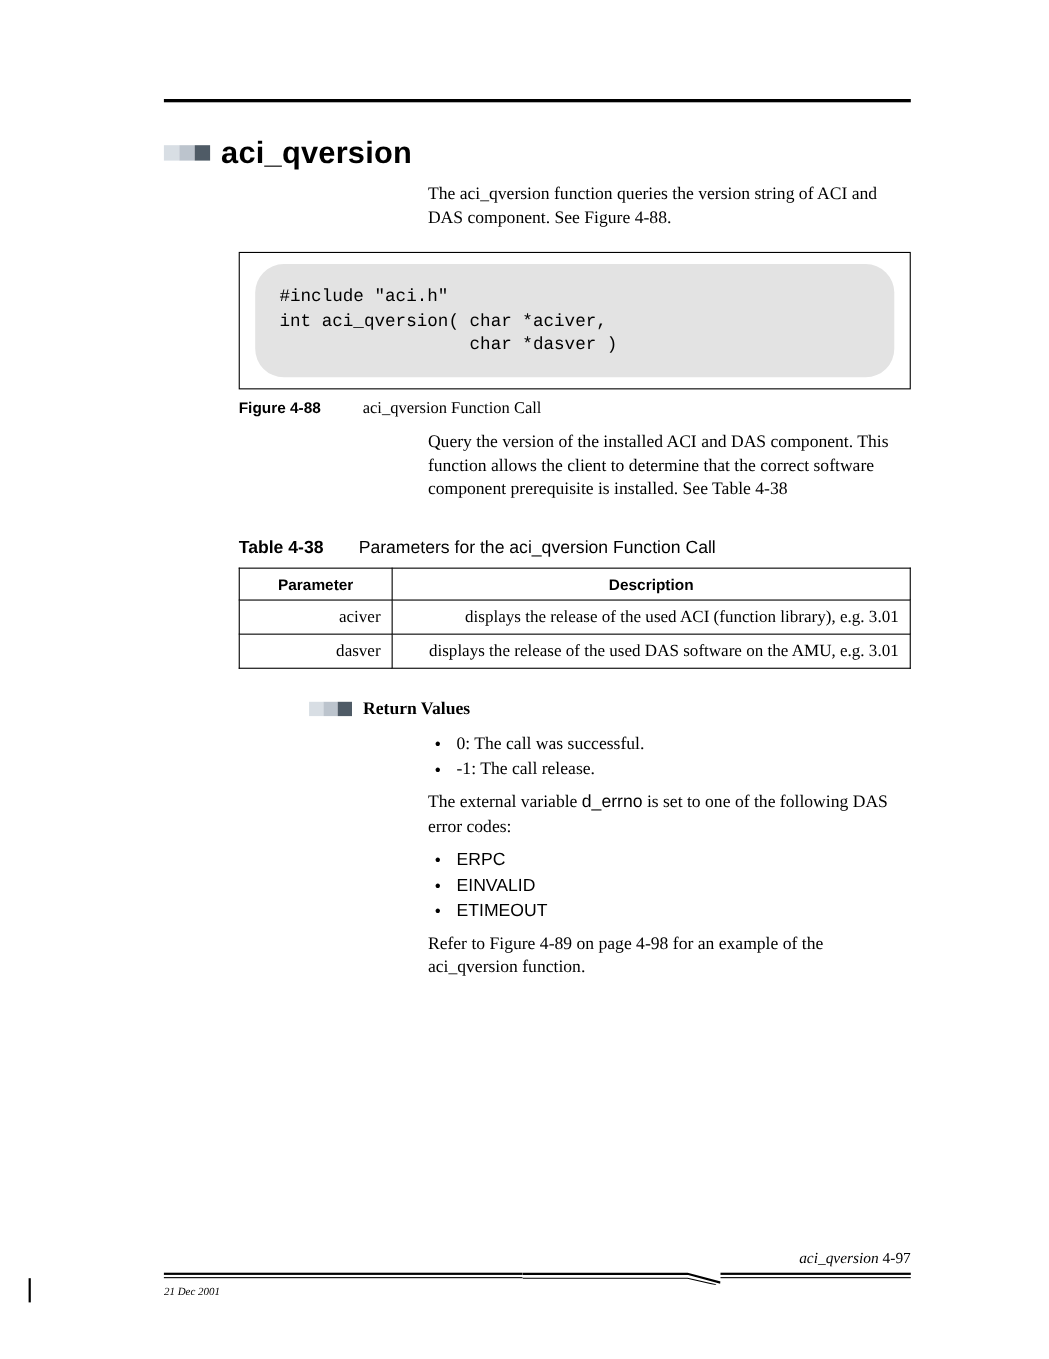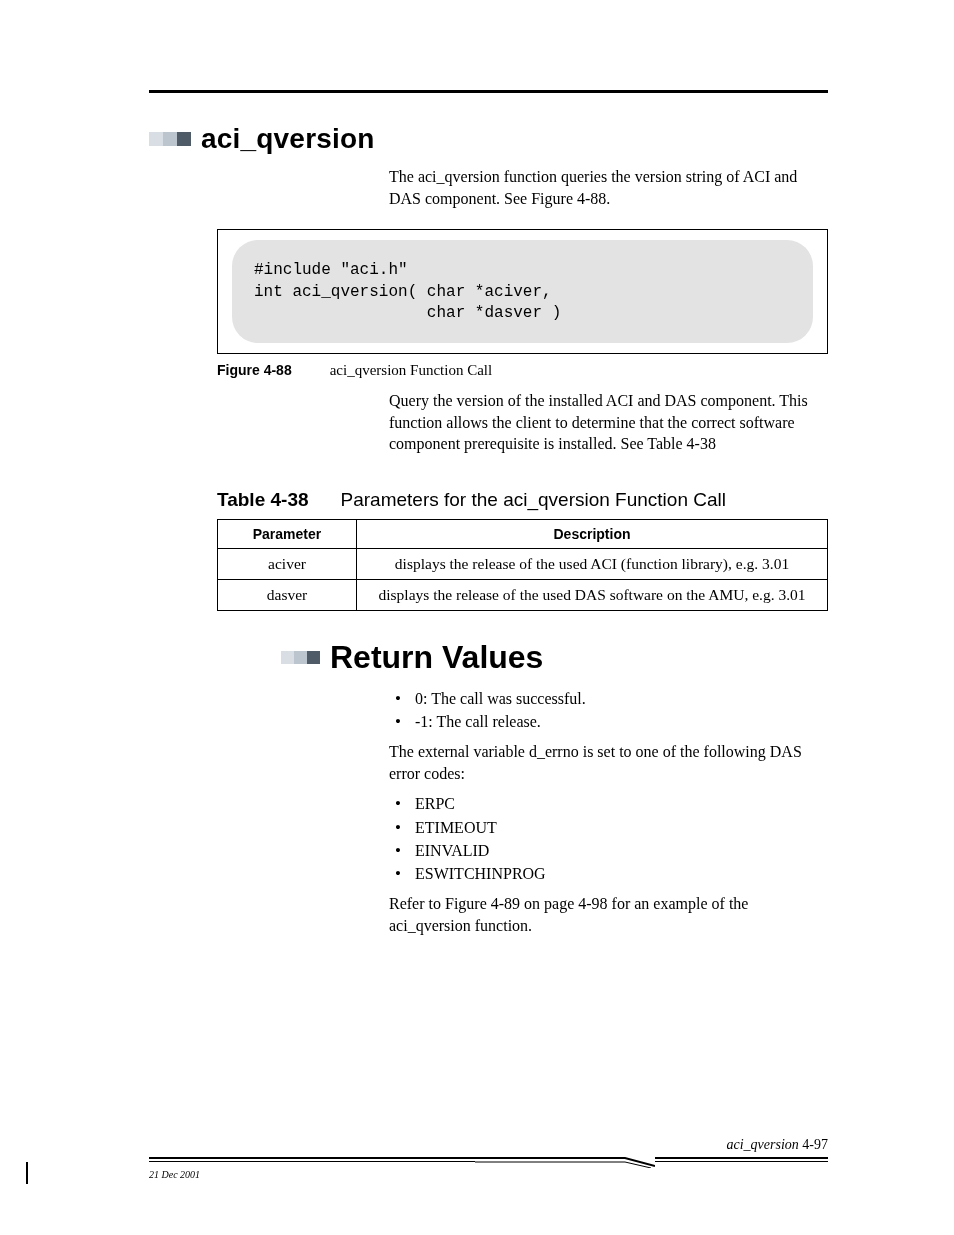--- a/index.html
+++ b/index.html
@@ -70,73 +70,73 @@
   }
   .fig-caption {
     margin: 8px 0 6px 68px;
     font-size: 15px;
   }
   .fig-caption b { font-family: Arial, Helvetica, sans-serif; font-weight: bold; font-size: 14px; }
   .fig-caption .gap { display: inline-block; width: 38px; }
   .tbl-caption {
     margin: 34px 0 8px 68px;
     font-family: Arial, Helvetica, sans-serif;
-    font-size: 19px;
+    font-size: 16px;
   }
   .tbl-caption b { font-weight: bold; }
   .tbl-caption .gap { display: inline-block; width: 32px; }
   table.params {
     border-collapse: collapse;
     width: calc(100% - 68px);
     margin-left: 68px;
     font-size: 15.5px;
   }
   table.params th, table.params td {
     border: 1px solid #000;
     padding: 6px 10px;
-    text-align: center;
+    text-align: right;
     vertical-align: top;
   }
   table.params th {
     font-family: Arial, Helvetica, sans-serif;
     font-weight: bold;
     font-size: 14px;
     text-align: center;
   }
   table.params th:first-child { width: 118px; text-align: center; }
   .h2-row {
     display: flex;
     align-items: center;
     gap: 10px;
     margin: 28px 0 8px 132px;
   }
   .h2-icon .sq { width: 13px; height: 13px; }
   .h2-text {
-    font-family: Liberation Sans, sans-serif;
+    font-family: Liberation Serif, serif;
     font-weight: bold;
-    font-size: 32px;
+    font-size: 16px;
   }
   ul.bullets {
     list-style: none;
     padding: 0;
     margin: 4px 0 6px 0;
   }
   ul.bullets li {
     position: relative;
     padding-left: 26px;
     line-height: 1.45;
   }
   ul.bullets li::before {
     content: "•";
     position: absolute;
     left: 6px;
     top: 0;
     font-size: 17px;
   }
-  .mono { font-family: Liberation Serif, serif; }
+  .mono { font-family: Liberation Sans, sans-serif; }
   .para { margin: 8px 0; }
   .footer {
     position: absolute;
     left: 149px;
     right: 126px;
     bottom: 38px;
   }
   .footer-top {
     text-align: right;
     font-style: italic;
@@ -249,23 +249,22 @@
       <li>0: The call was successful.</li>
       <li>-1: The call release.</li>
     </ul>
 
     <p class="para">
       <span>The external variable </span><span class="mono">d_errno</span><span> is set to one of the following DAS error codes:</span>
     </p>
 
     <ul class="bullets">
       <li><span class="mono">ERPC</span></li>
+      <li><span class="mono">EINVALID</span></li>
       <li><span class="mono">ETIMEOUT</span></li>
-      <li><span class="mono">EINVALID</span></li>
-      <li><span class="mono">ESWITCHINPROG</span></li>
     </ul>
 
     <p class="para">Refer to Figure 4-89 on page 4-98 for an example of the aci_qversion function.</p>
   </div>
 
   <div class="footer">
     <div class="footer-top">
       <span>aci_qversion</span>
       <span class="pn">4-97</span>
     </div>

